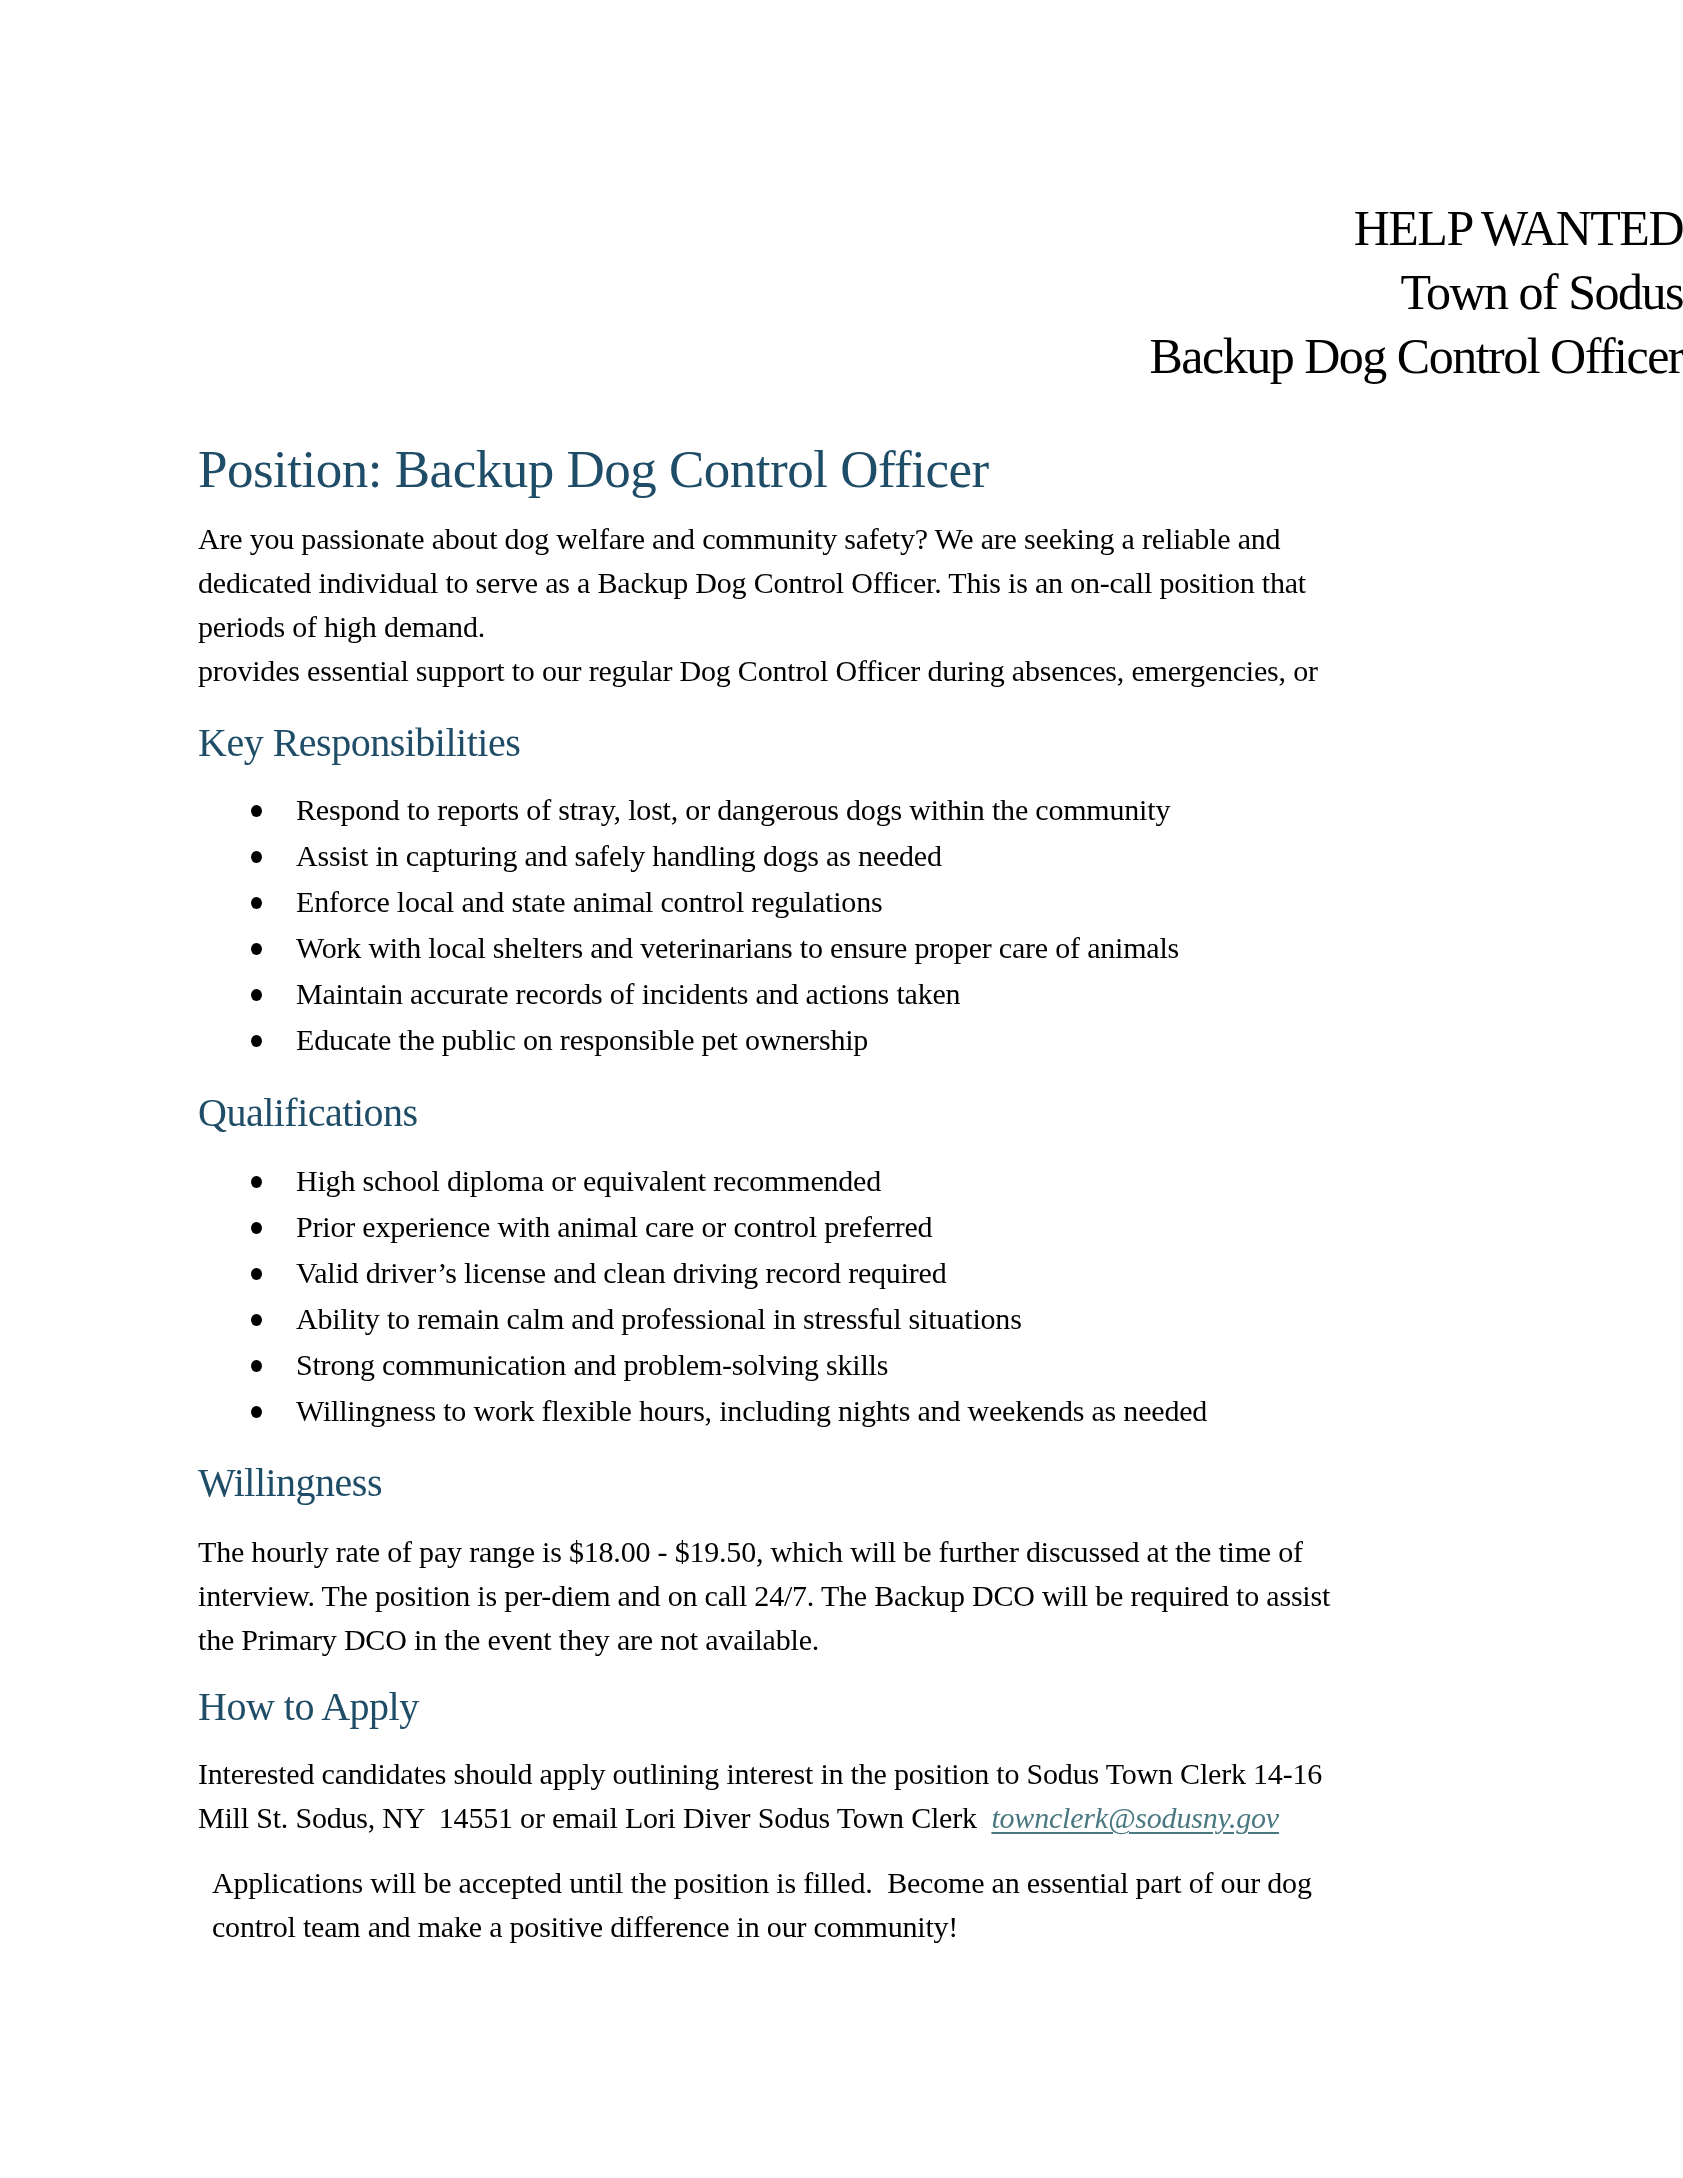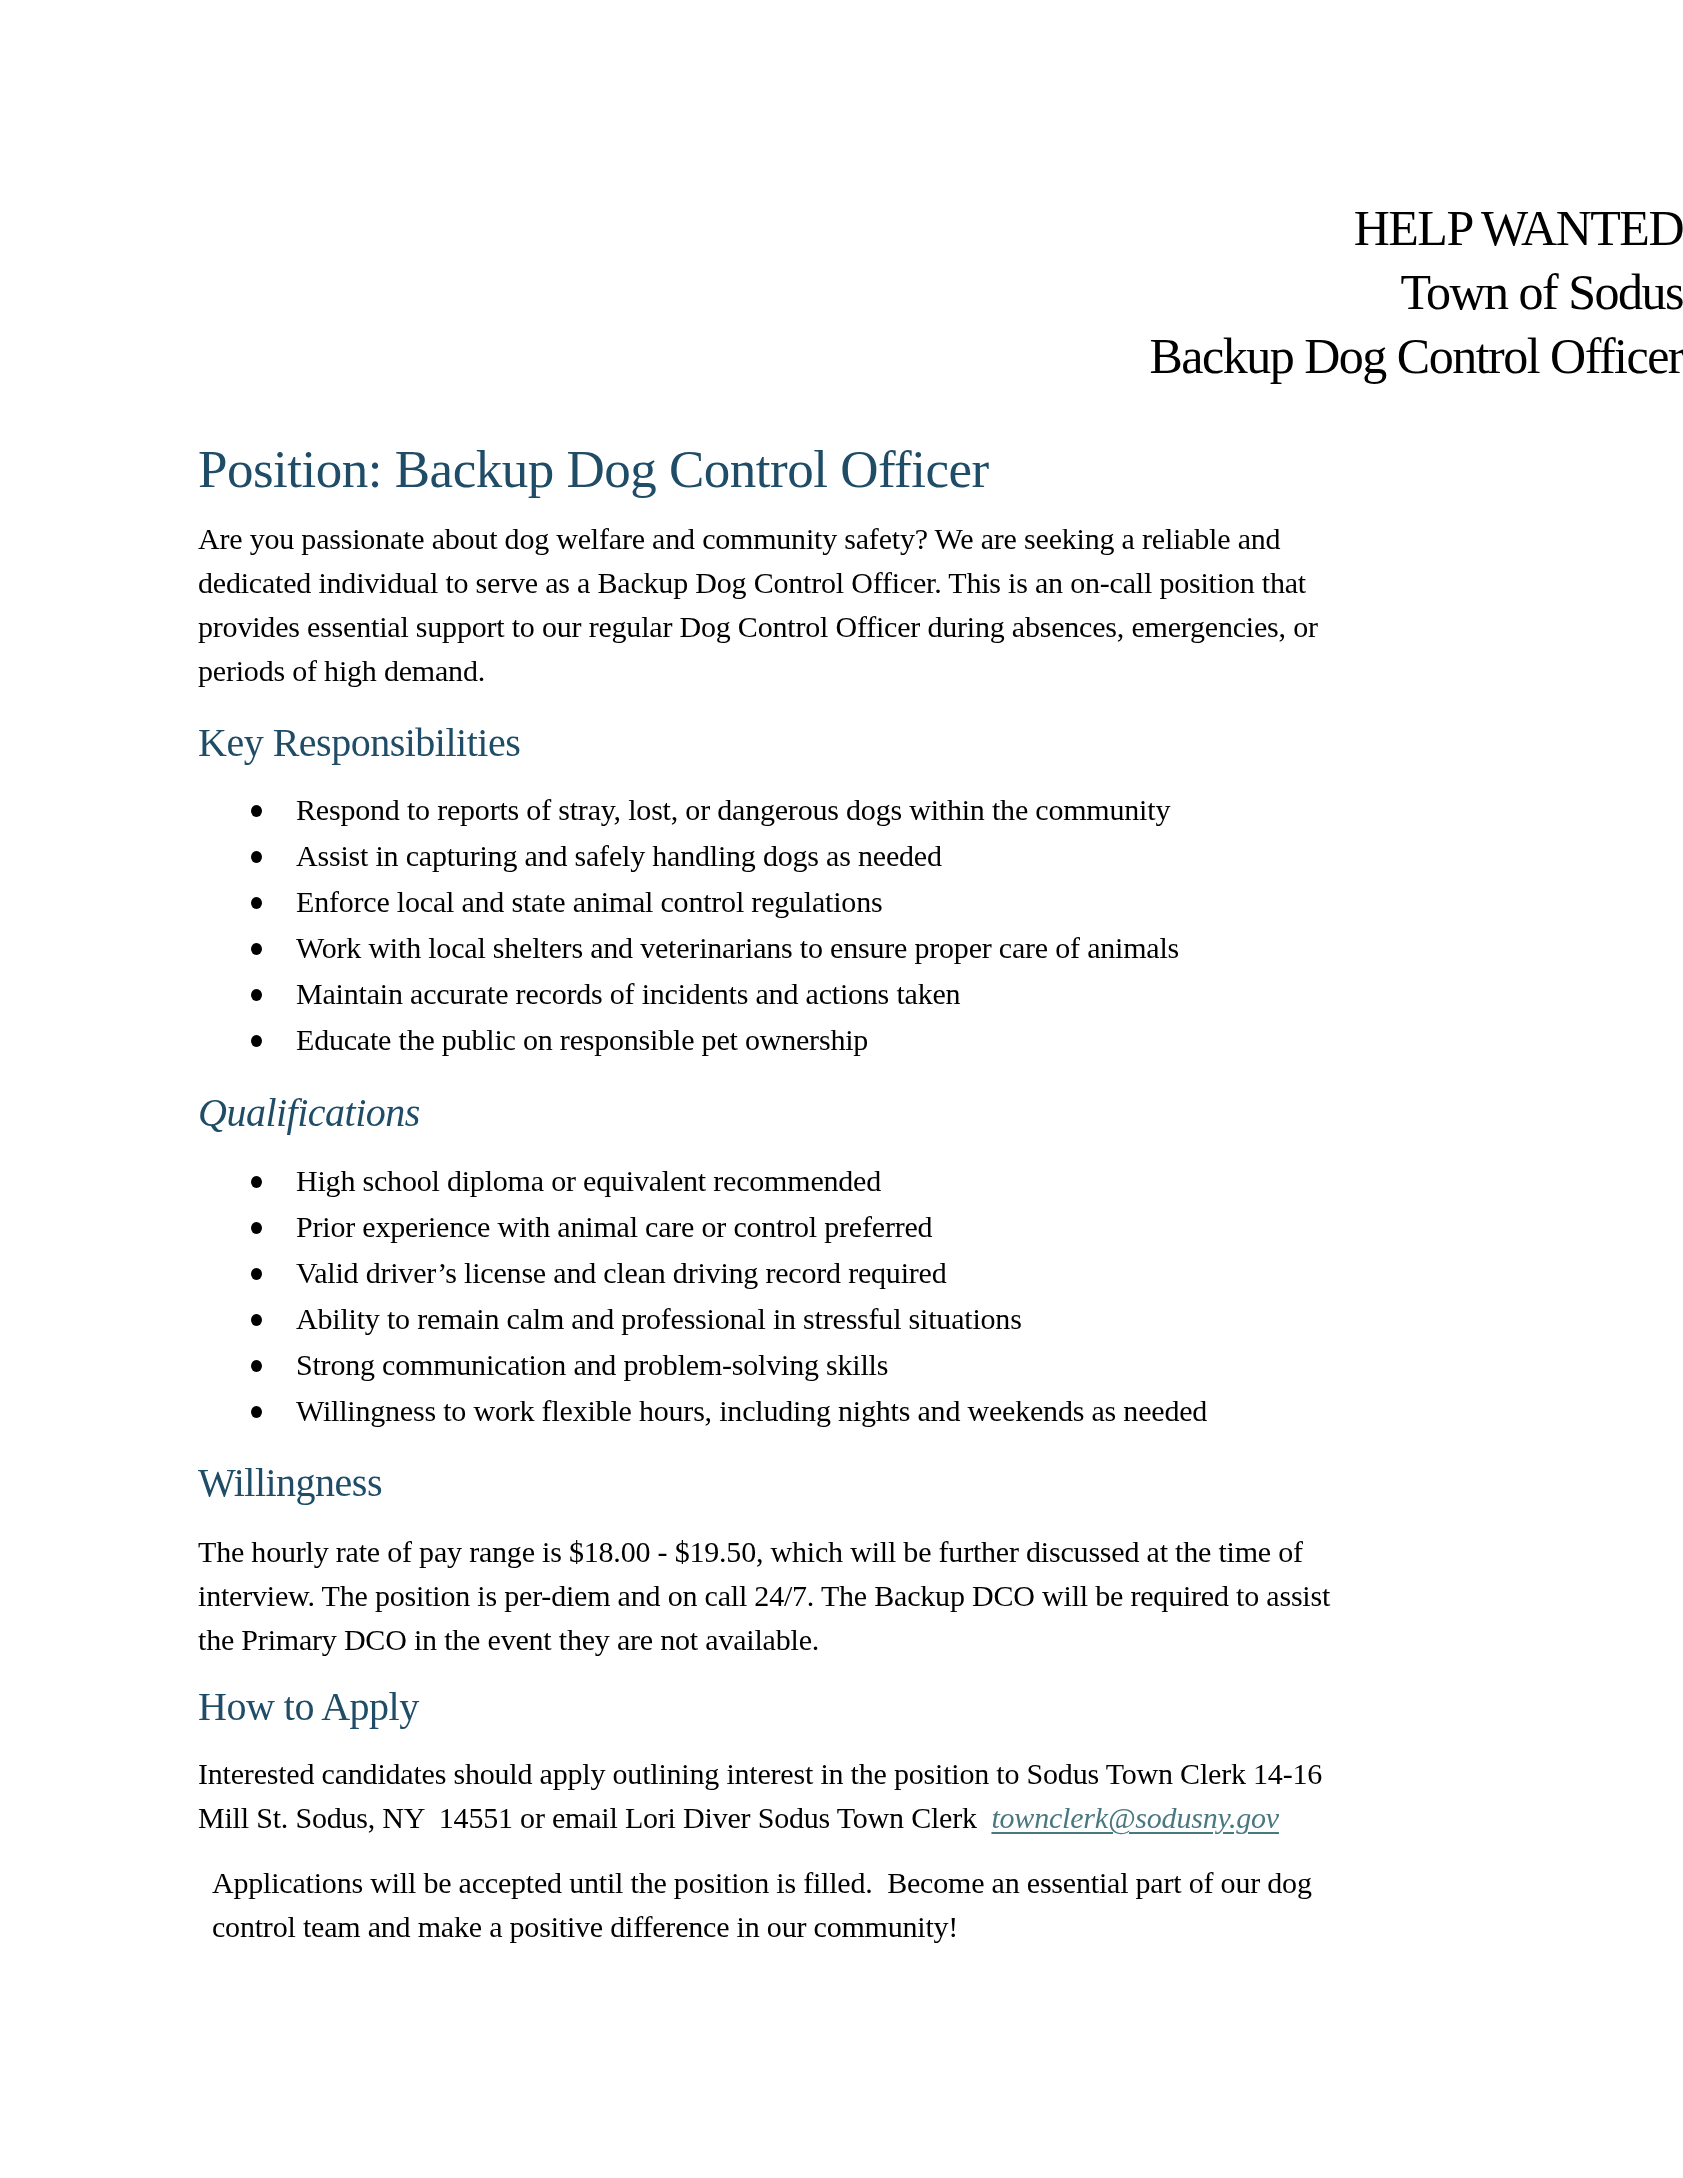--- a/index.html
+++ b/index.html
@@ -109,35 +109,35 @@
   <div>Town of Sodus</div>
   <div>Backup Dog Control Officer</div>
 </div>
 
 <div class="page">
 
   <h1 class="sec-h1" style="top:440px;">Position: Backup Dog Control Officer</h1>
   <p class="para" style="top:517px;">
     <span class="line">Are you passionate about dog welfare and community safety? We are seeking a reliable and</span>
     <span class="line">dedicated individual to serve as a Backup Dog Control Officer. This is an on-call position that</span>
+    <span class="line">periods of high demand.</span>
     <span class="line">provides essential support to our regular Dog Control Officer during absences, emergencies, or</span>
-    <span class="line">periods of high demand.</span>
   </p>
 
   <h2 class="sec-h2" style="top:719px;">Key Responsibilities</h2>
   <ul class="bullets" style="top:787px;">
     <li><span class="dot"></span><span>Respond to reports of stray, lost, or dangerous dogs within the community</span></li>
     <li><span class="dot"></span><span>Assist in capturing and safely handling dogs as needed</span></li>
     <li><span class="dot"></span><span>Enforce local and state animal control regulations</span></li>
     <li><span class="dot"></span><span>Work with local shelters and veterinarians to ensure proper care of animals</span></li>
     <li><span class="dot"></span><span>Maintain accurate records of incidents and actions taken</span></li>
     <li><span class="dot"></span><span>Educate the public on responsible pet ownership</span></li>
   </ul>
 
-  <h2 class="sec-h2" style="top:1089px;font-style:italic;">Qualifications</h2>
+  <h2 class="sec-h2" style="top:1089px;">Qualifications</h2>
   <ul class="bullets" style="top:1158px;">
     <li><span class="dot"></span><span>High school diploma or equivalent recommended</span></li>
     <li><span class="dot"></span><span>Prior experience with animal care or control preferred</span></li>
     <li><span class="dot"></span><span>Valid driver’s license and clean driving record required</span></li>
     <li><span class="dot"></span><span>Ability to remain calm and professional in stressful situations</span></li>
     <li><span class="dot"></span><span>Strong communication and problem-solving skills</span></li>
     <li><span class="dot"></span><span>Willingness to work flexible hours, including nights and weekends as needed</span></li>
   </ul>
 
   <h2 class="sec-h2" style="top:1459px;">Willingness</h2>

